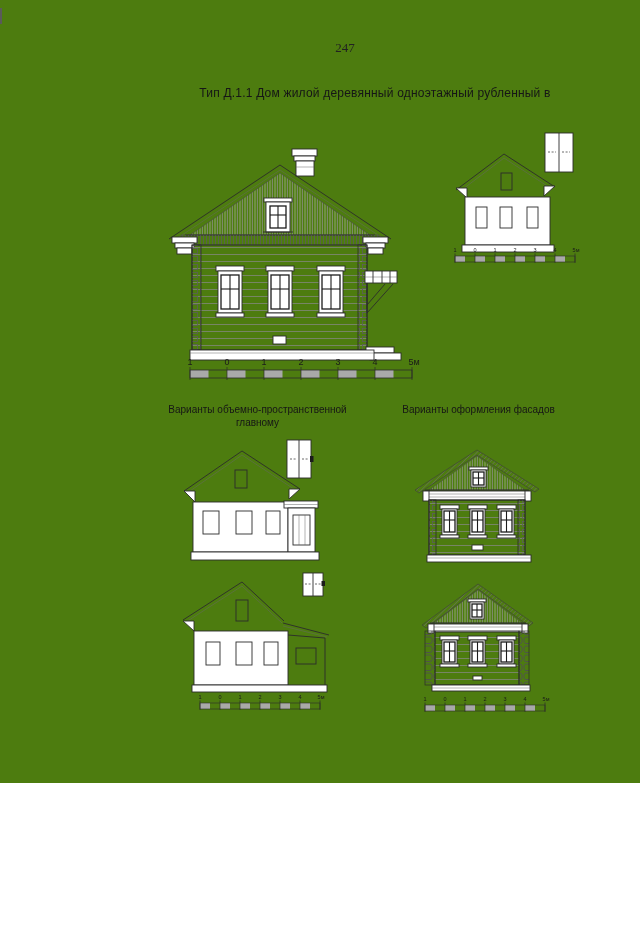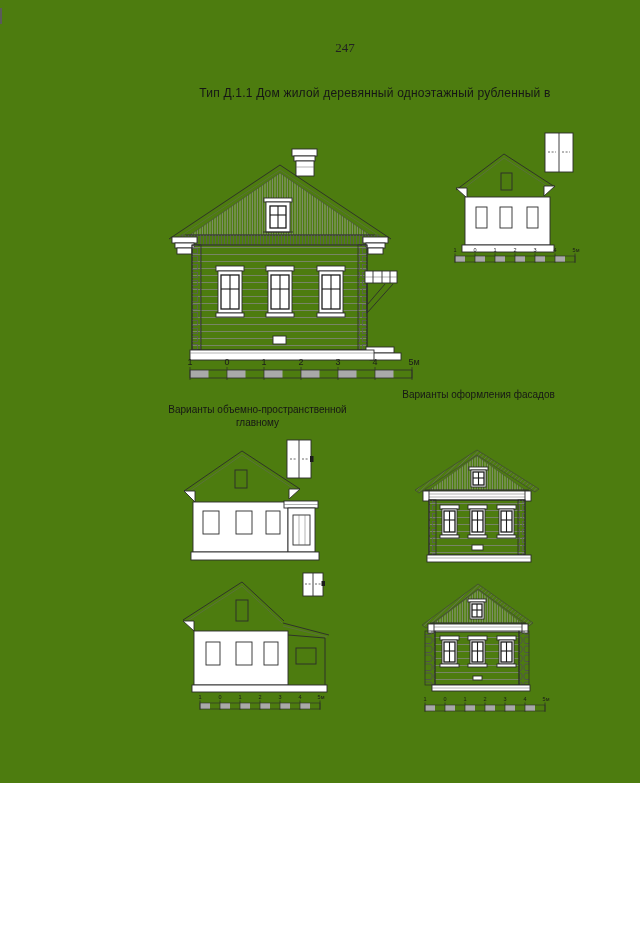--- a/index.html
+++ b/index.html
@@ -5,21 +5,21 @@
   html,body{margin:0;padding:0;background:#fff;}
   .page{position:relative;width:640px;height:783px;background:#4d7c0f;overflow:hidden;
         font-family:"Liberation Sans",sans-serif;color:#1b1b1b;}
   .edge-mark{position:absolute;left:0;top:8px;width:2px;height:16px;background:#5a5a5a;}
   .page-num{position:absolute;left:315px;top:40px;width:60px;text-align:center;
             font-family:"Liberation Serif",serif;font-size:13px;color:#222;}
   .title{position:absolute;left:145px;top:84px;width:460px;text-align:center;
          font-size:12px;line-height:19px;letter-spacing:0.2px;color:#161616;}
   .hdr-left{position:absolute;left:150px;top:403px;width:215px;text-align:center;
             font-size:10px;line-height:13px;color:#161616;}
-  .hdr-right{position:absolute;left:396px;top:389px;width:165px;text-align:center;
+  .hdr-right{position:absolute;left:396px;top:404px;width:165px;text-align:center;
              font-size:10px;color:#161616;}
   svg.canvas{position:absolute;left:0;top:0;}
   .s{stroke:#2b2b2b;stroke-width:.9;fill:none;}
   .sw{stroke:#2b2b2b;stroke-width:.9;fill:#fff;}
   .sash{stroke:#1c1c1c;stroke-width:1.3;fill:#fff;}
   .mull{stroke:#1c1c1c;stroke-width:1.1;fill:none;}
   .thin{stroke:#666;stroke-width:.5;fill:none;}
   .tick{stroke:#2b2b2b;stroke-width:.7;}
   .dash{stroke:#444;stroke-width:.8;fill:none;stroke-dasharray:2,1.6;}
   .lbl{font-family:"Liberation Sans",sans-serif;fill:#1a1a1a;}

